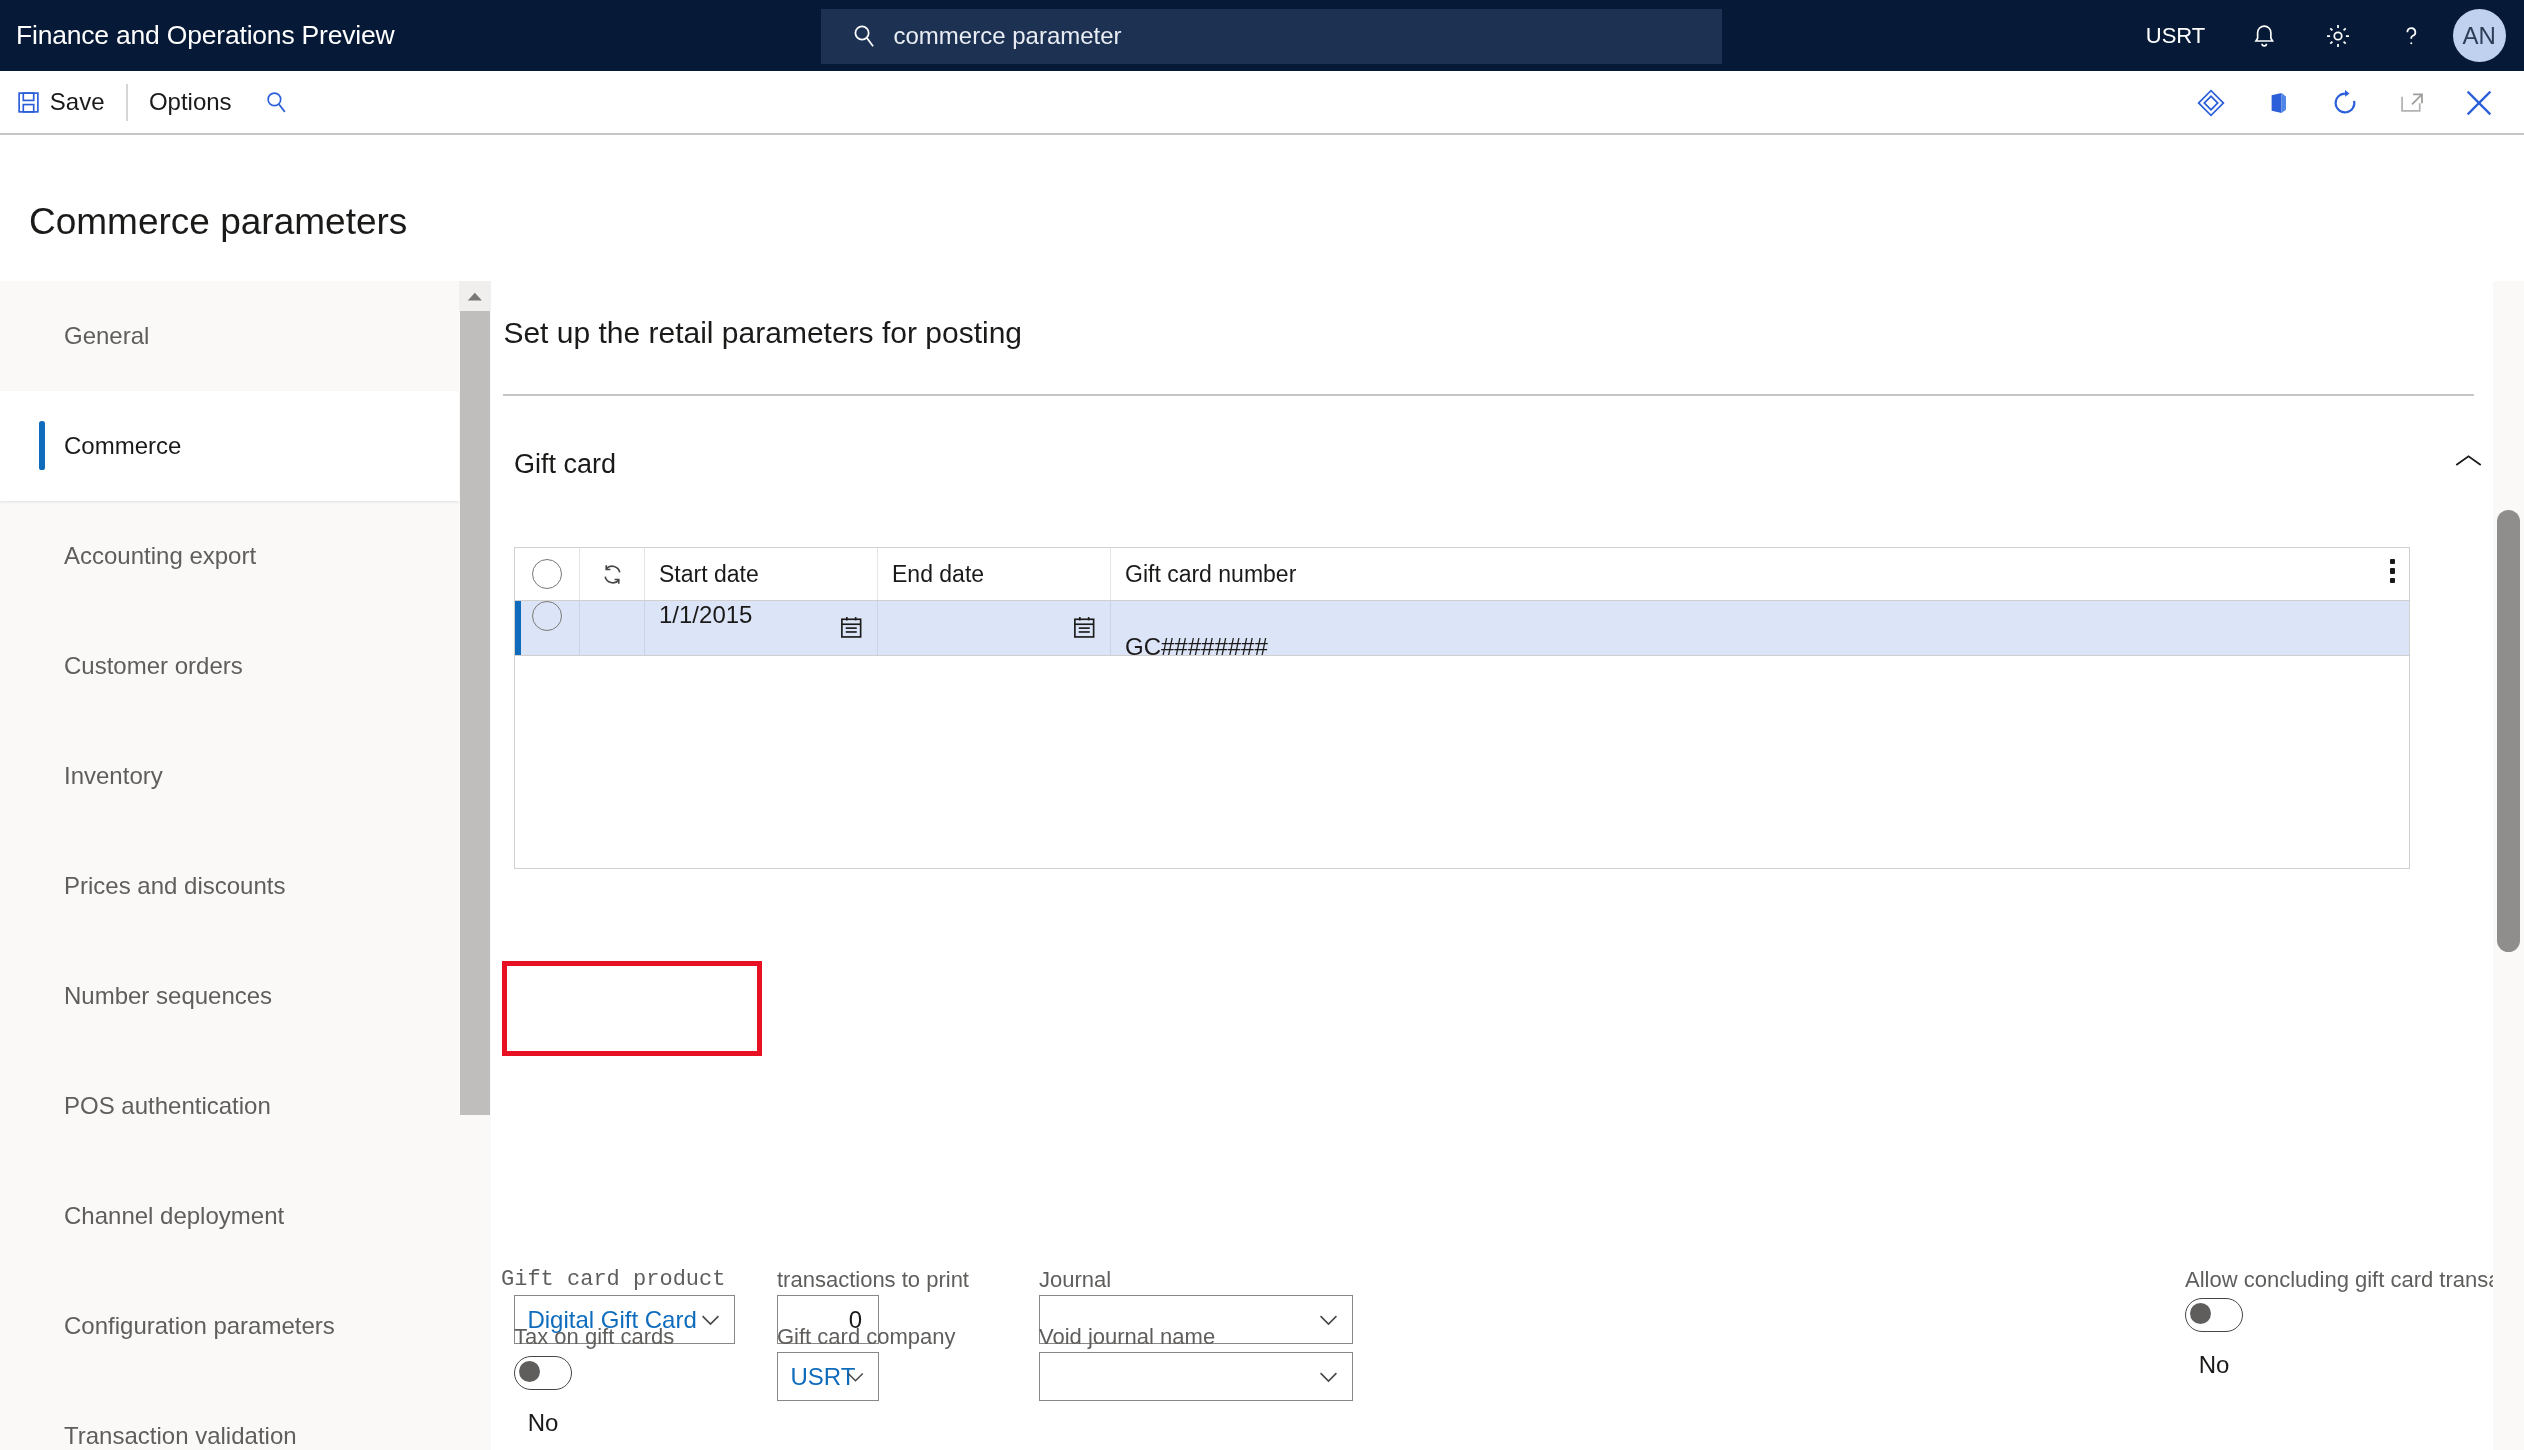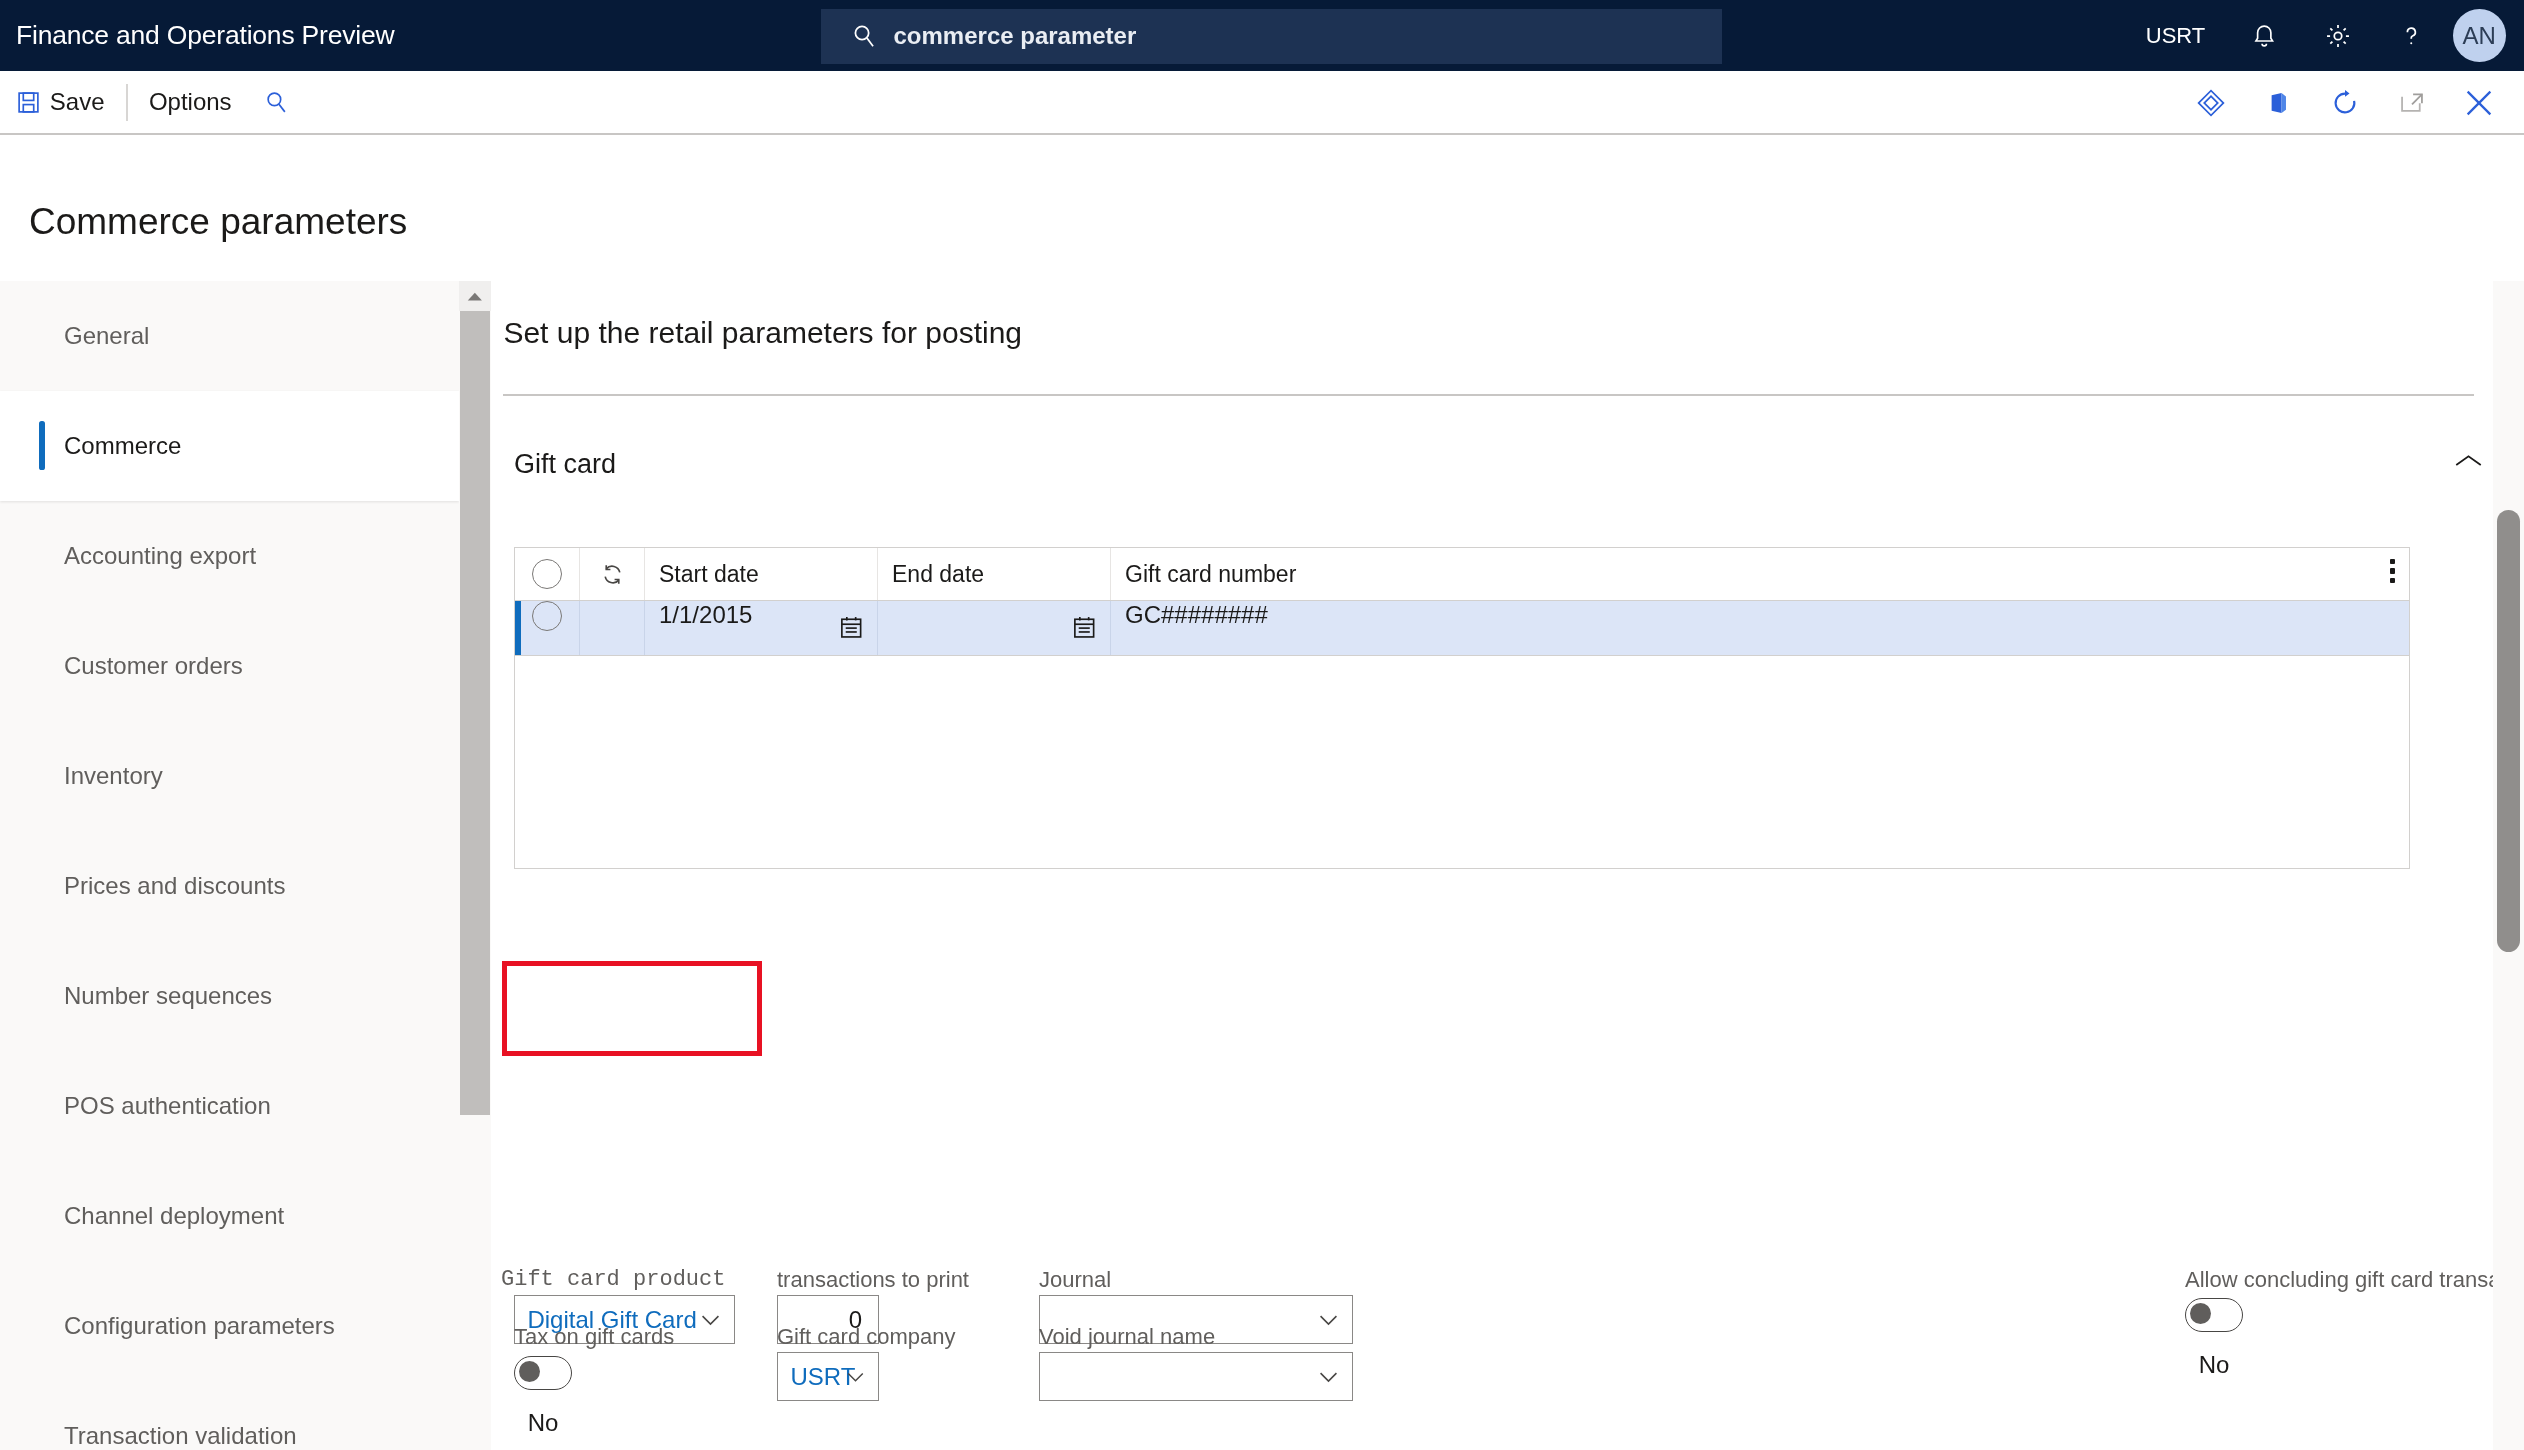--- a/index.html
+++ b/index.html
@@ -18,21 +18,21 @@
     color: #ffffff; font-size: 26.5px; font-weight: normal;
     margin-left: 16px; letter-spacing: -0.2px; white-space: nowrap;
   }
   .search-wrap {
     position: absolute; left: 821px; top: 8.8px;
     width: 901px; height: 55px;
     background: #1d3253; display: flex; align-items: center;
   }
   .search-ico { margin-left: 30px; width: 26.5px; height: 26.5px; }
   .search-val {
-    color: #e9edf3; font-size: 24px; margin-left: 16px; white-space: nowrap; font-weight: bold;
+    color: #e9edf3; font-size: 24px; margin-left: 16px; white-space: nowrap;
   }
   .topnav-right {
     position: absolute; right: 0; top: 0; height: 71px;
     display: flex; align-items: center; gap: 0px;
   }
   .tn-item {
     height: 71px; display: flex; align-items: center; justify-content: center;
     color: #ffffff; font-size: 22px; padding: 0 23px;
   }
   .avatar {
@@ -170,21 +170,21 @@
   .gr-cell {
     display: flex; 
     border-right: 1.8px solid #c9d4e9;
     font-size: 24px; color: #1b1a19; padding-left: 14px;
     position: relative;
   }
   .gr-c0 { width: 65px; justify-content: center; padding-left: 0; }
   .gr-c1 { width: 65px; }
   .gr-c2 { width: 233px; }
   .gr-c3 { width: 233px; }
-  .gr-c4 { width: 1297px; border-right: none; }
+  .gr-c4 { width: 1297px; border-right: none; margin-top: 32px; }
   .cal-ico { position: absolute; right: 12.4px; top: 12.4px; }
   .sel-circle {
     width: 30px; height: 30px; border: 1.8px solid #7a7876; border-radius: 50%;
   }
 
   
   .fld-label {
     position: absolute; font-size: 22px; color: #605e5c; white-space: nowrap;
   }
   .fld-box {

